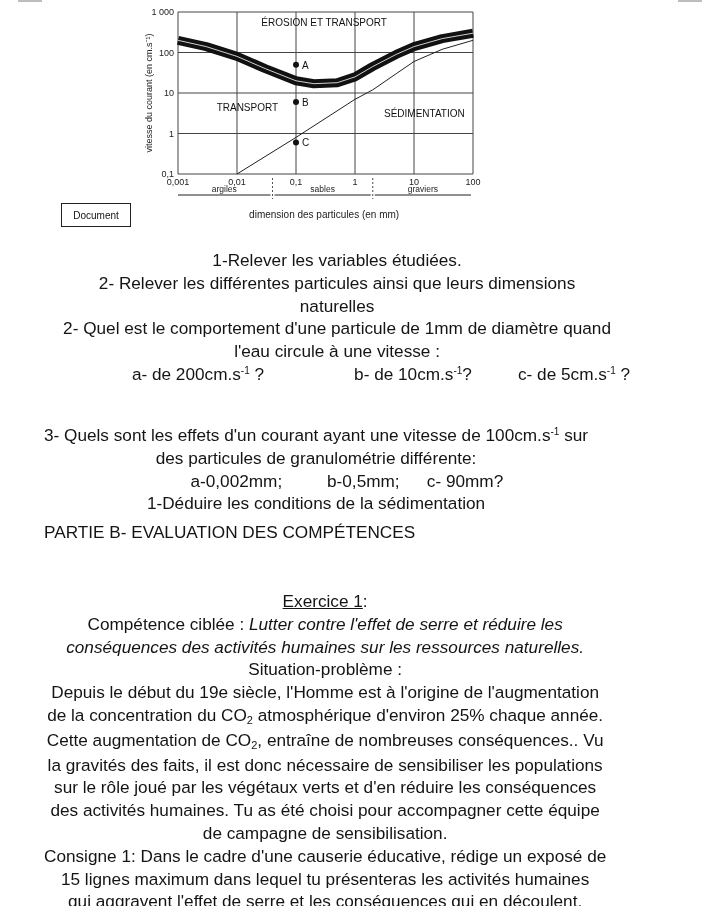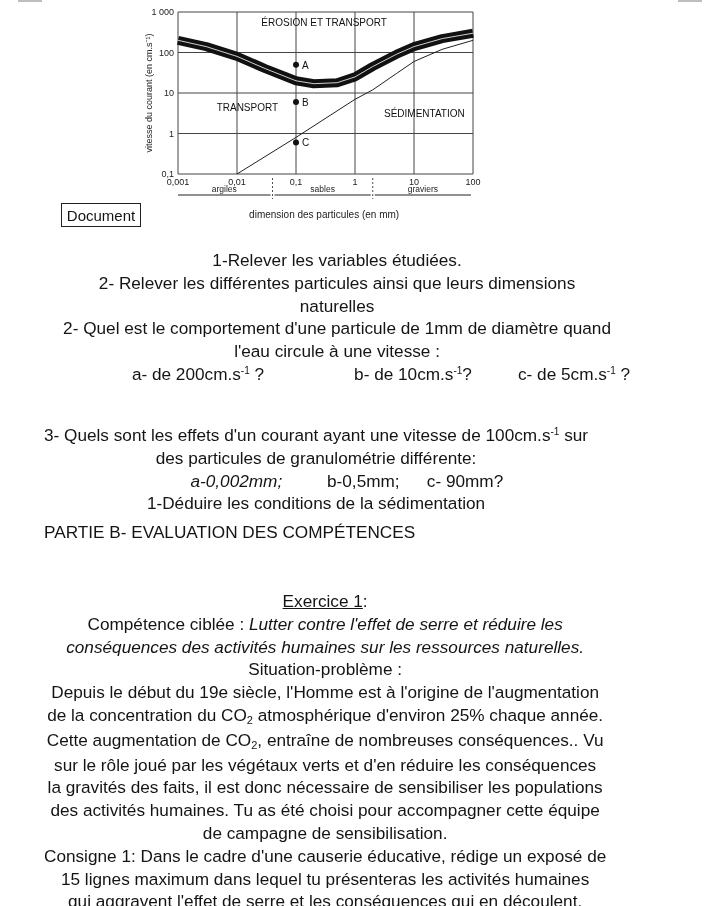--- a/index.html
+++ b/index.html
@@ -1,19 +1,19 @@
 <!DOCTYPE html>
 <html><head>
 <meta charset="utf-8">
 <style>
   html, body { margin:0; padding:0; background:#ffffff; }
   body { width:720px; height:906px; position:relative; overflow:hidden; font-family:"Liberation Sans", sans-serif; color:#141414; }
   .topmark { position:absolute; top:0; height:2px; width:24px; background:#bdbdbd; }
   #chart { position:absolute; left:130px; top:0; }
-  .doc-box { position:absolute; left:61px; top:203px; width:80px; height:24px; border:1.5px solid #222; box-sizing:border-box; font-size:15px; display:flex; align-items:center; justify-content:center; }
+  .doc-box { position:absolute; left:61px; top:203px; width:70px; height:24px; border:1.5px solid #222; box-sizing:border-box; font-size:10px; display:flex; align-items:center; justify-content:center; }
   .text { position:absolute; left:44px; font-size:17.2px; line-height:22.8px; white-space:nowrap;text-align:center; }
   .ind { padding-left:44px; }
   sup { font-size:10px; vertical-align:top; position:relative; top:-3px; }
   sub { font-size:11px; vertical-align:baseline; position:relative; top:3px; }
   .tab-a { display:inline-block; width:220px; }
   .tab-b { display:inline-block; width:210px; }
   .u { text-decoration:underline;margin-top:48px; }
   i { font-style:italic; }
   b { font-weight:normal;margin-top:8px; }
 </style>
@@ -82,35 +82,35 @@
   <div>l'eau circule à une vitesse :</div>
   <div class="ind">
     <span class="tab-a"><span>a- de 200cm.s</span><sup>-1</sup><span> ?</span></span><span class="tab-b"><span>b- de 10cm.s</span><sup>-1</sup><span>?</span></span><span><span>c- de 5cm.s</span><sup>-1</sup><span> ?</span></span>
   </div>
 </div>
 
 <div class="text" style="top:424px;">
   <div><span>3- Quels sont les effets d'un courant ayant une vitesse de 100cm.s</span><sup>-1</sup><span> sur</span></div>
   <div>des particules de granulométrie différente:</div>
   <div class="ind">
-    <span style="display:inline-block;width:127px;font-style:italic;">a-0,002mm;</span><span style="display:inline-block;width:127px;">b-0,5mm;</span><span>c- 90mm?</span>
+    <span style="display:inline-block;width:127px;">a-0,002mm;</span><span style="display:inline-block;width:127px;">b-0,5mm;</span><span>c- 90mm?</span>
   </div>
   <div>1-Déduire les conditions de la sédimentation</div>
 </div>
 
 <div class="text" style="top:521px;">PARTIE B- EVALUATION DES COMPÉTENCES</div>
 
 <div class="text" style="top:590px;">
   <div><span class="u">Exercice 1</span><span>:</span></div>
   <div><span>Compétence ciblée : </span><i>Lutter contre l'effet de serre et réduire les</i></div>
   <div><i>conséquences des activités humaines sur les ressources naturelles.</i></div>
   <div>Situation-problème :</div>
   <div>Depuis le début du 19e siècle, l'Homme est à l'origine de l'augmentation</div>
   <div><span>de la concentration du CO</span><sub>2</sub><span> atmosphérique d'environ 25% chaque année.</span></div>
   <div><span>Cette augmentation de CO</span><sub>2</sub><span>, entraîne de nombreuses conséquences.. Vu</span></div>
+  <div>la gravités des faits, il est donc nécessaire de sensibiliser les populations</div>
   <div>sur le rôle joué par les végétaux verts et d'en réduire les conséquences</div>
-  <div>la gravités des faits, il est donc nécessaire de sensibiliser les populations</div>
   <div>des activités humaines. Tu as été choisi pour accompagner cette équipe</div>
   <div>de campagne de sensibilisation.</div>
   <div><b>Consigne 1:</b><span> Dans le cadre d'une causerie éducative, rédige un exposé de</span></div>
   <div>15  lignes maximum dans lequel tu présenteras les activités humaines</div>
   <div>qui aggravent l'effet de serre et les conséquences qui en découlent.</div>
 </div>
 
 </body></html>

